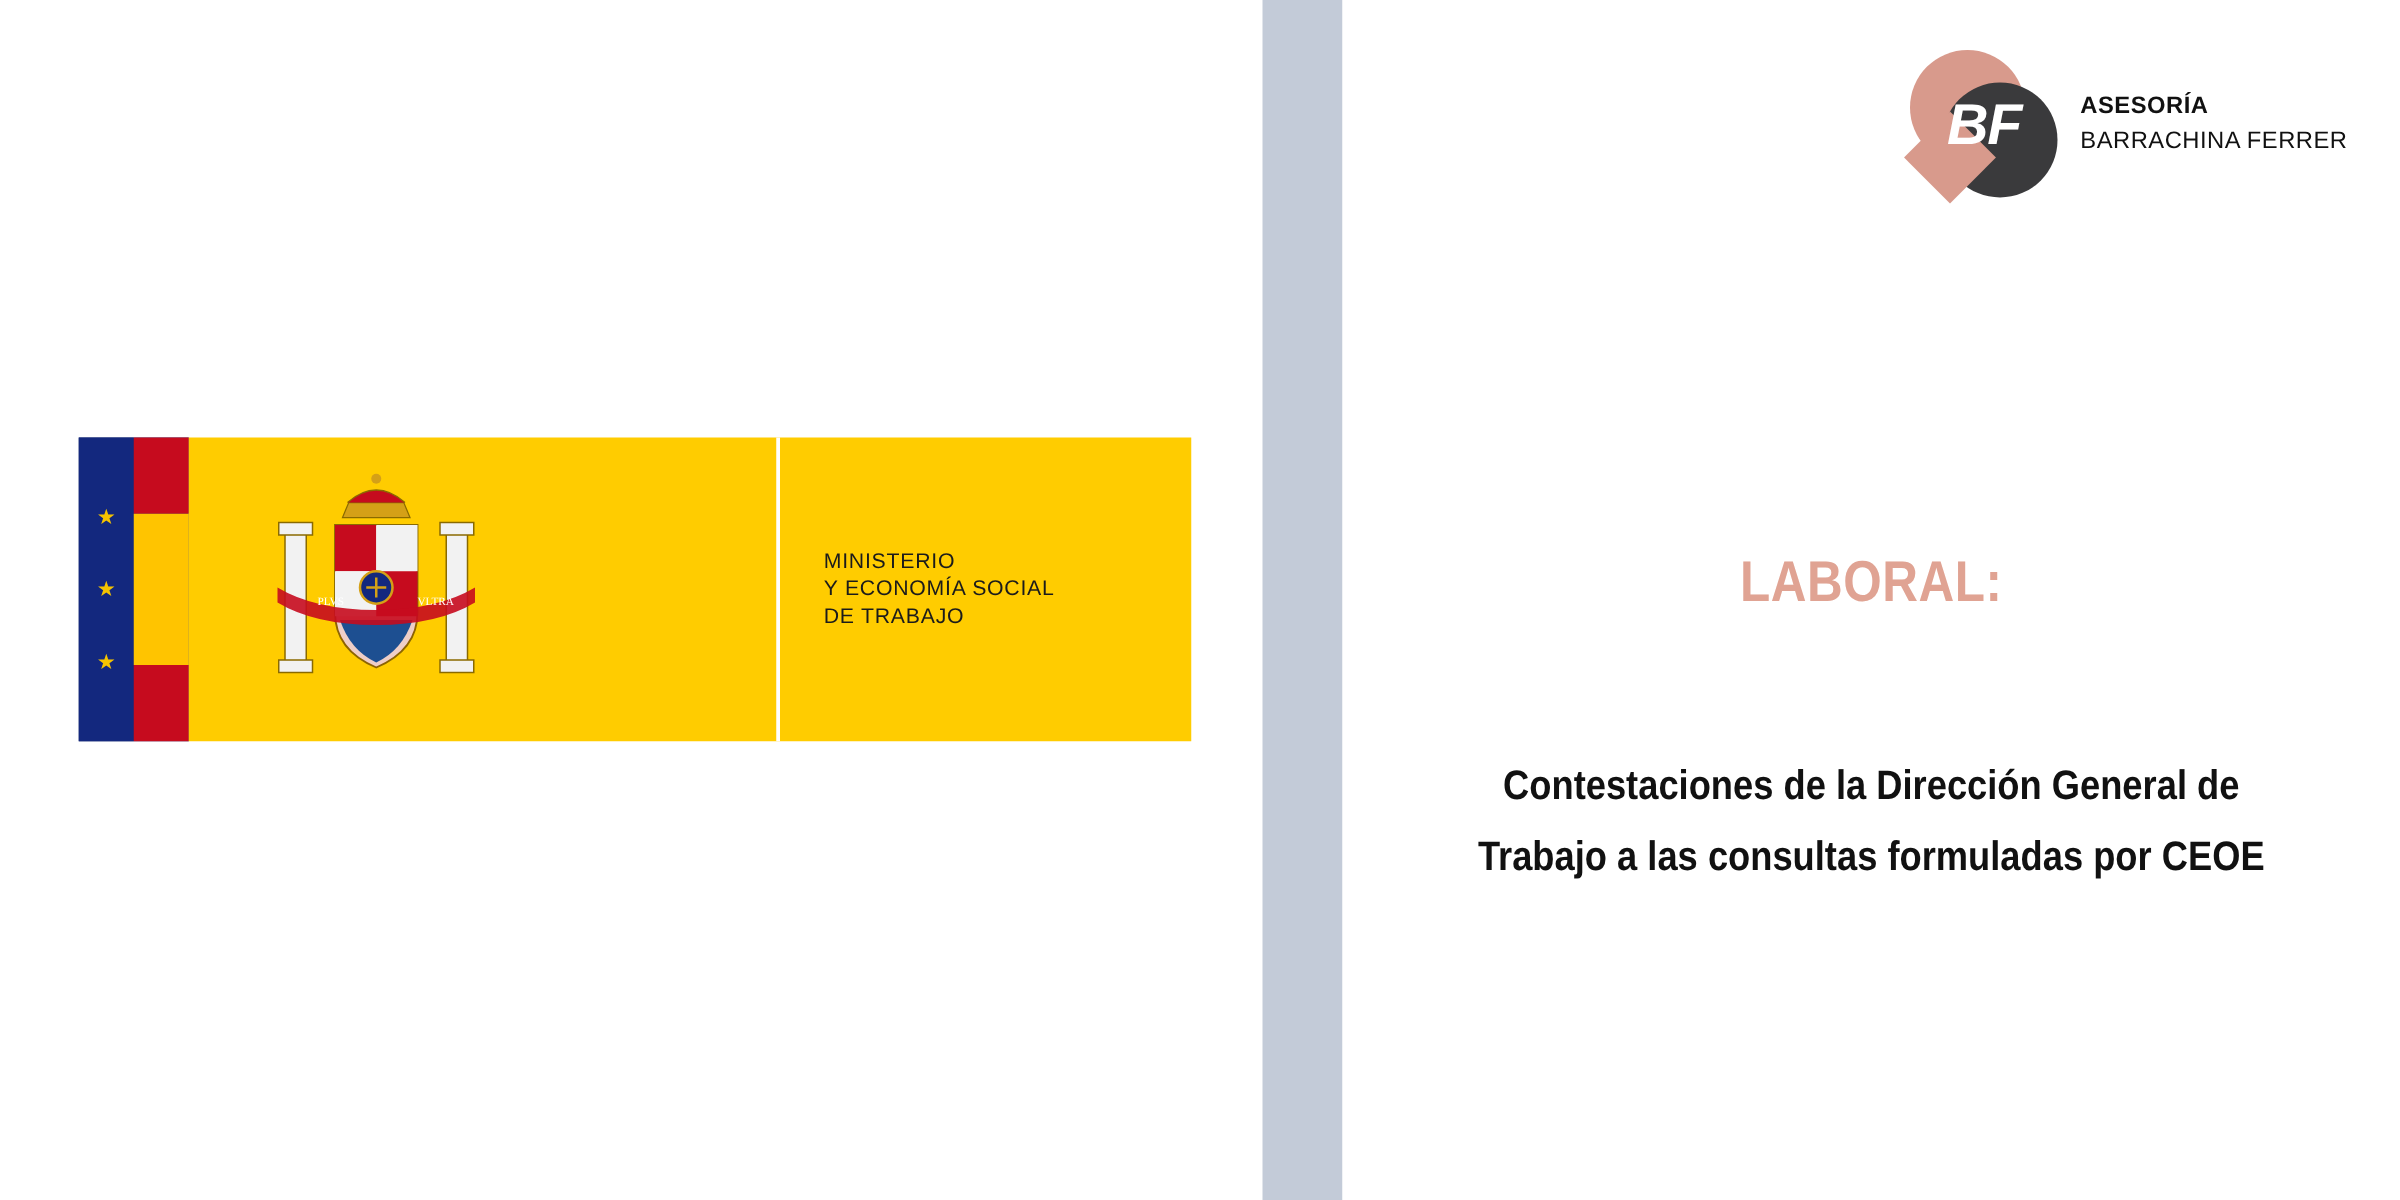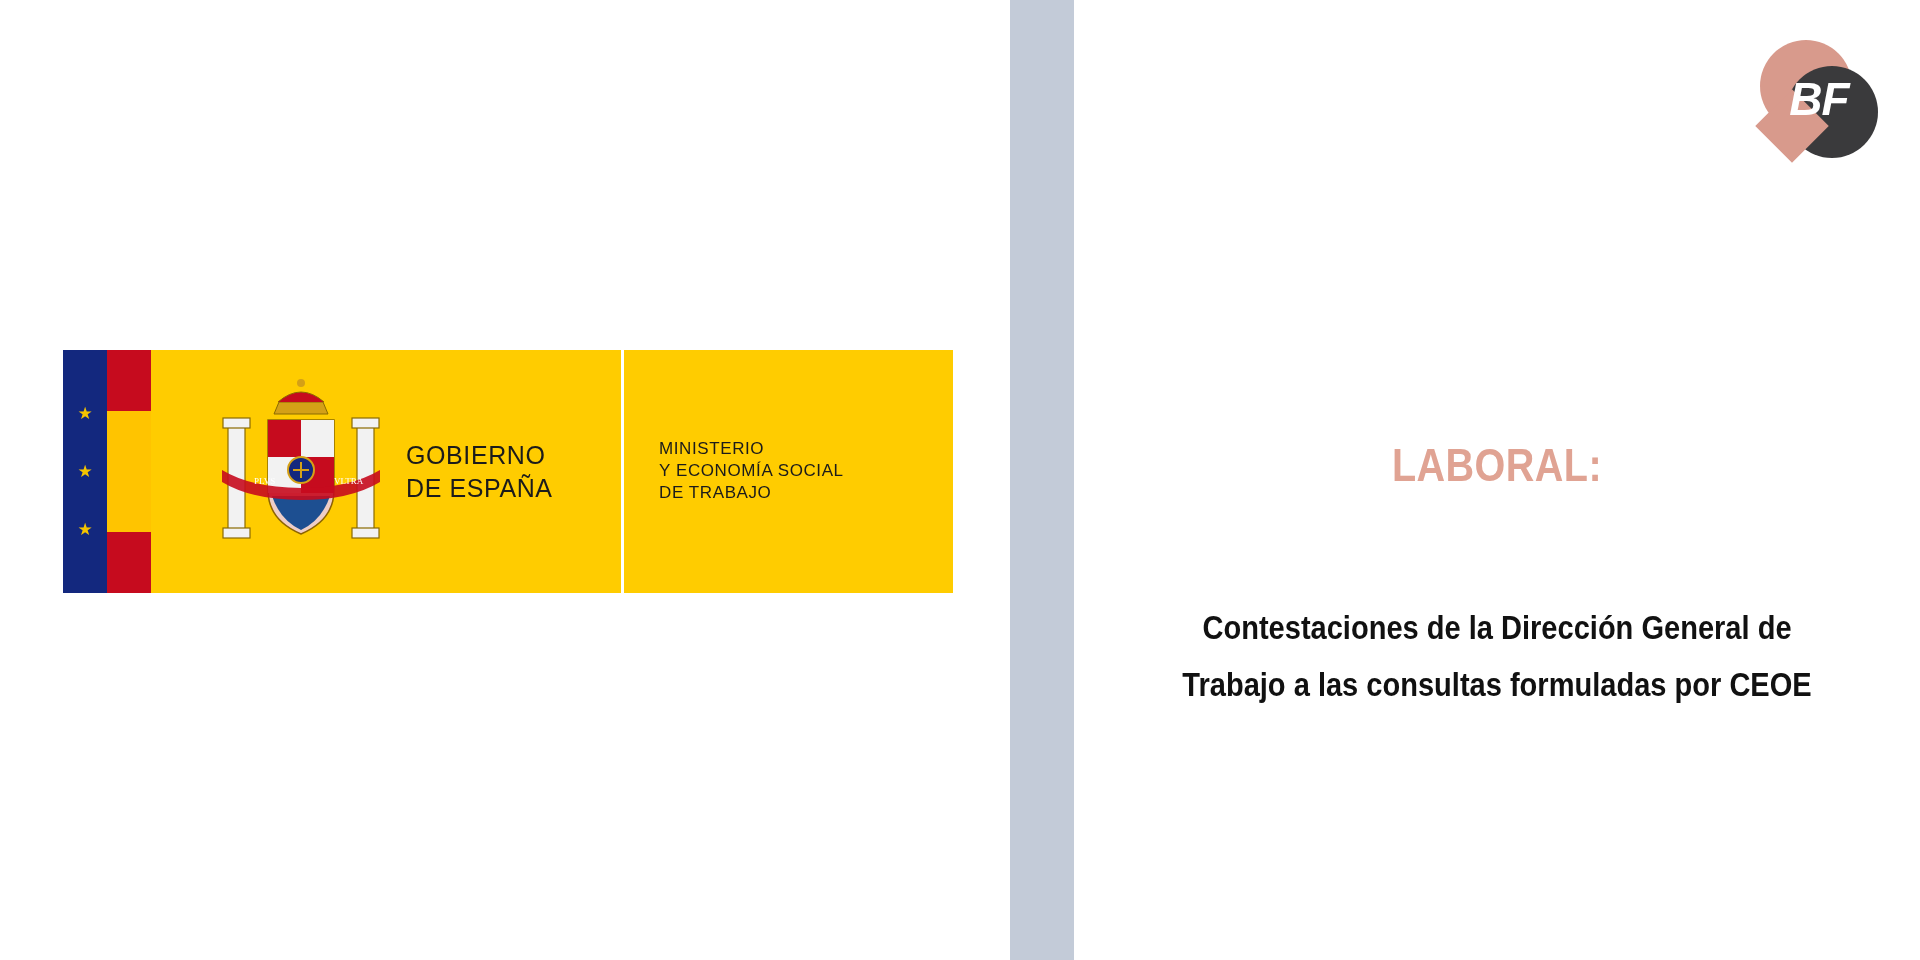--- a/index.html
+++ b/index.html
@@ -293,24 +293,20 @@
             <path d="M52 115 h66 v-2 q0 28 -33 43 q-33 -15 -33 -43 z" fill="#c60b1e" opacity="0.15"></path>
             <path d="M56 118 q8 24 29 34 q21 -10 29 -34 z" fill="#1d4f91"></path>
             <circle cx="85" cy="92" r="13" fill="#13287e" stroke="#d4a017" stroke-width="2"></circle>
             <path d="M85 84 v16 M77 92 h16" stroke="#d4a017" stroke-width="2"></path>
 
             <path d="M6 92 q30 18 79 18 q49 0 79 -18 l0 12 q-30 18 -79 18 q-49 0 -79 -18 z" fill="#c60b1e" opacity="0.9"></path>
             <text x="38" y="106" font-size="9" fill="#ffffff" font-family="Liberation Serif, serif">PLVS</text>
             <text x="118" y="106" font-size="9" fill="#ffffff" font-family="Liberation Serif, serif">VLTRA</text>
           </svg>
 
-          <div class="gob-text">
-            <div>GOBIERNO</div>
-            <div>DE ESPAÑA</div>
-          </div>
         </div>
 
         <div class="logo-sep"></div>
 
         <div class="min-text">
           <div>MINISTERIO</div>
           <div>Y ECONOMÍA SOCIAL</div>
           <div>DE TRABAJO</div>
         </div>
 
@@ -322,20 +318,24 @@
 
   <div class="right-panel">
 
     <div class="brand">
       <div class="brand-mark">
         <div class="circle-pink"></div>
         <div class="circle-dark"></div>
         <div class="wedge"></div>
         <div class="bf-text">BF</div>
       </div>
+      <div class="brand-words">
+        <div class="brand-line1">ASESORÍA</div>
+        <div class="brand-line2">BARRACHINA FERRER</div>
+      </div>
     </div>
 
     <div class="kicker">LABORAL:</div>
 
     <div class="headline">
       <div>Contestaciones de la Dirección General de</div>
       <div>Trabajo a las consultas formuladas por CEOE</div>
     </div>
 
   </div>

